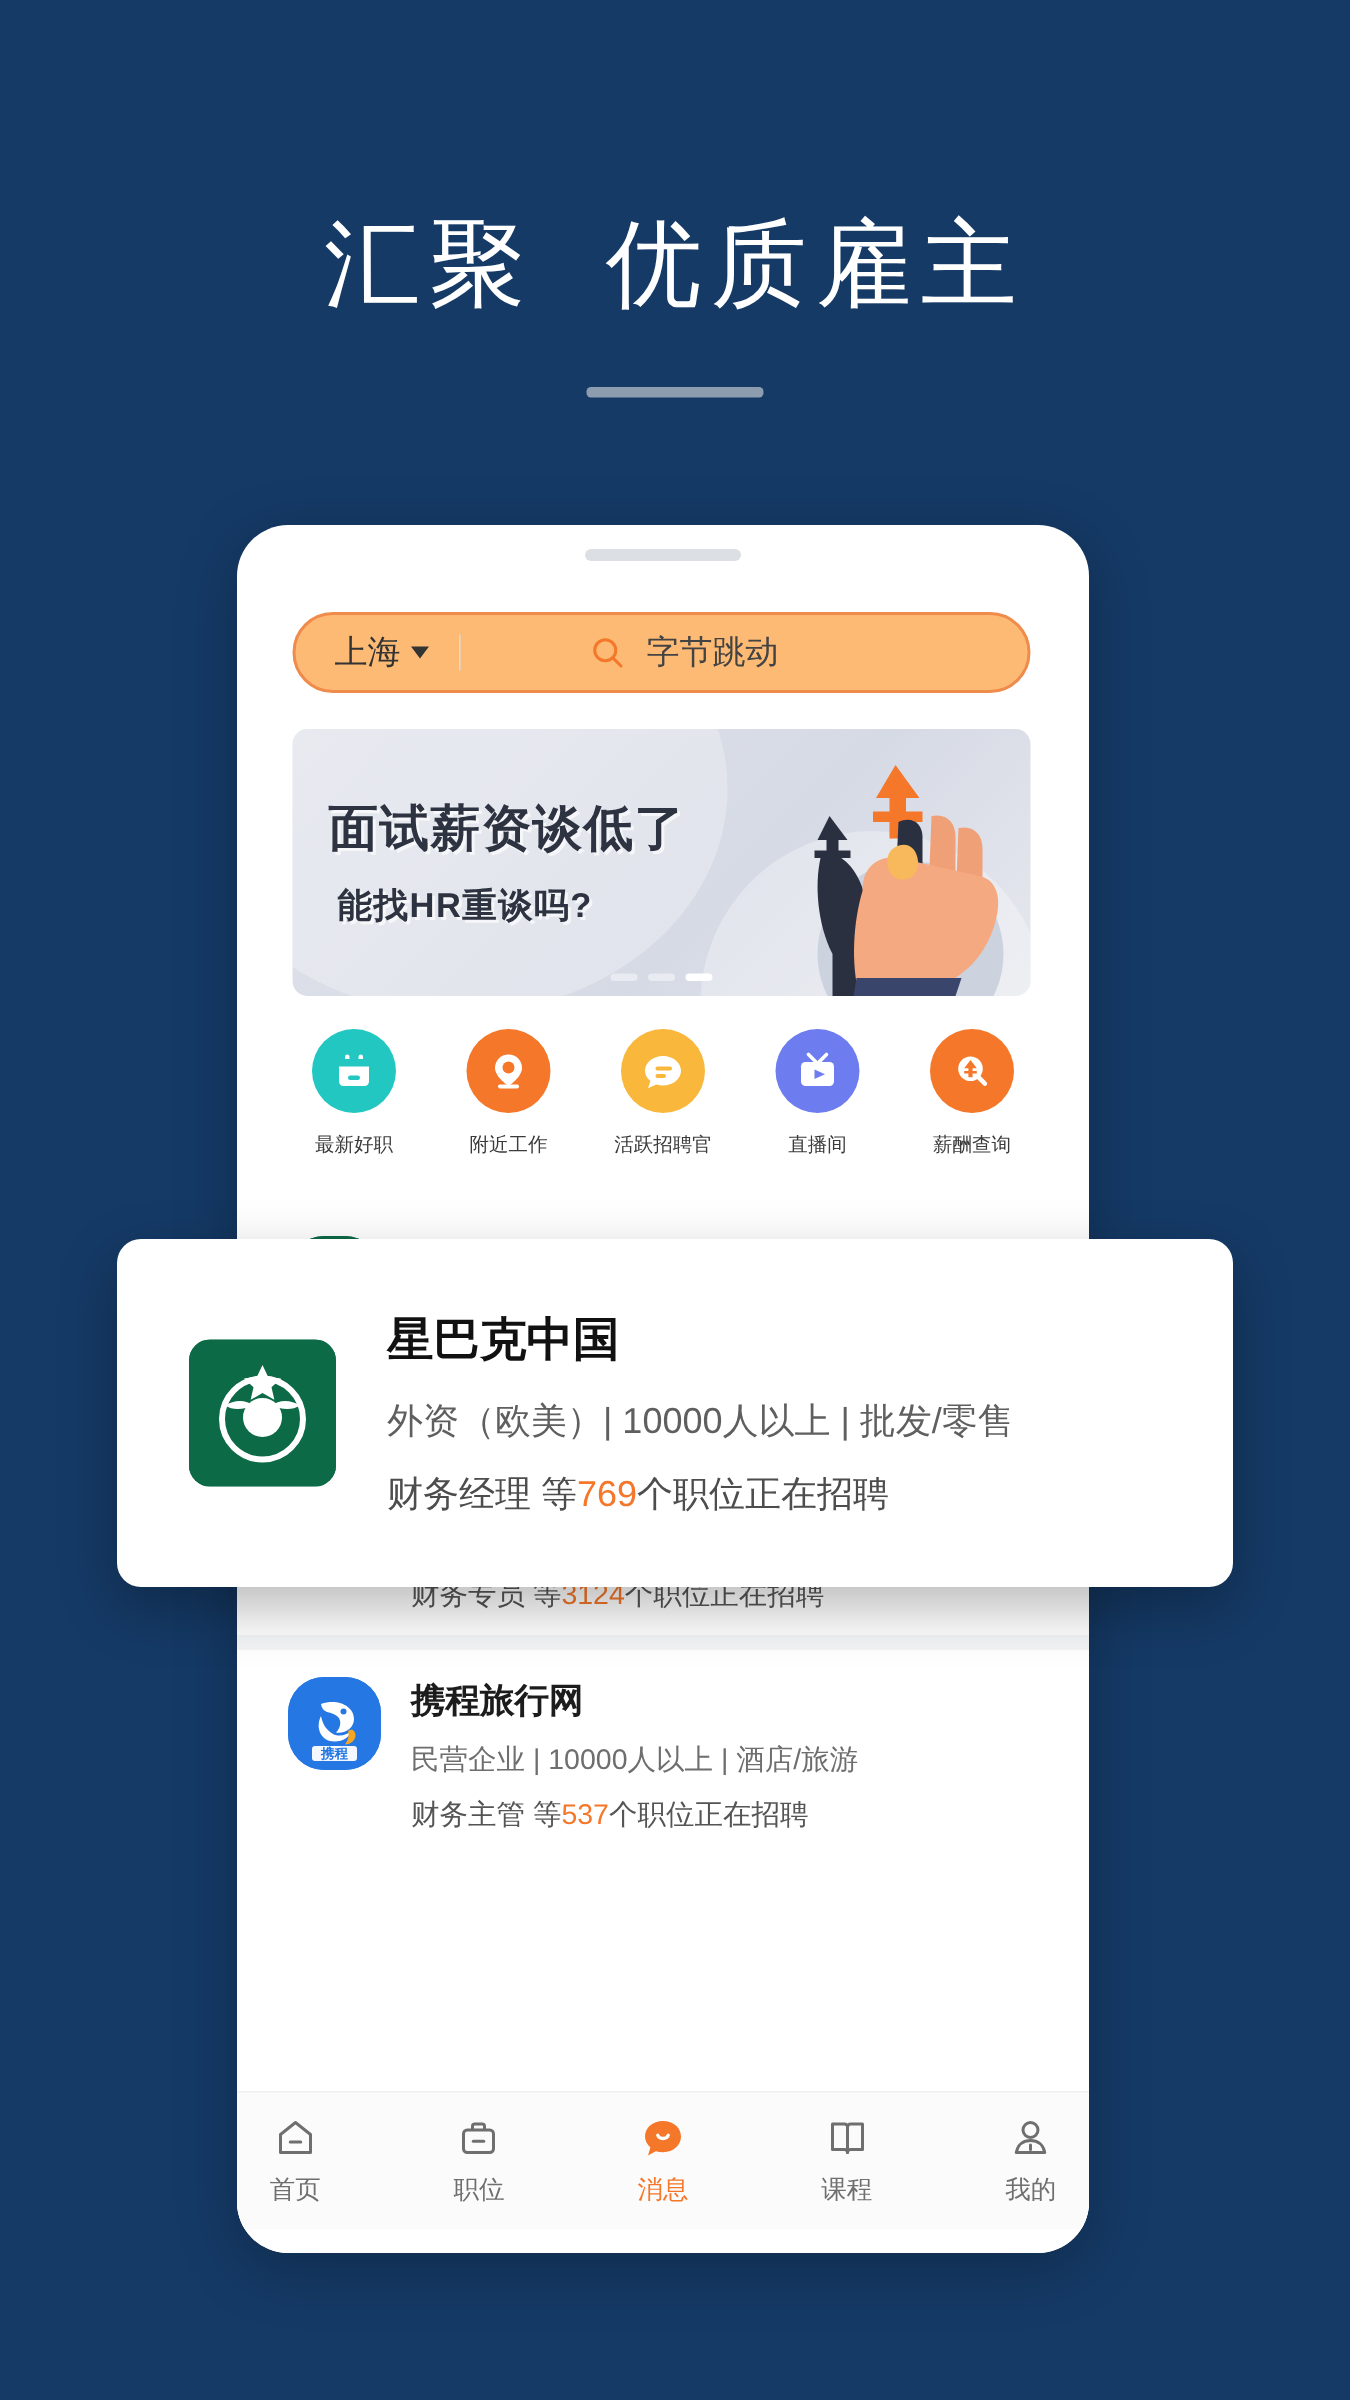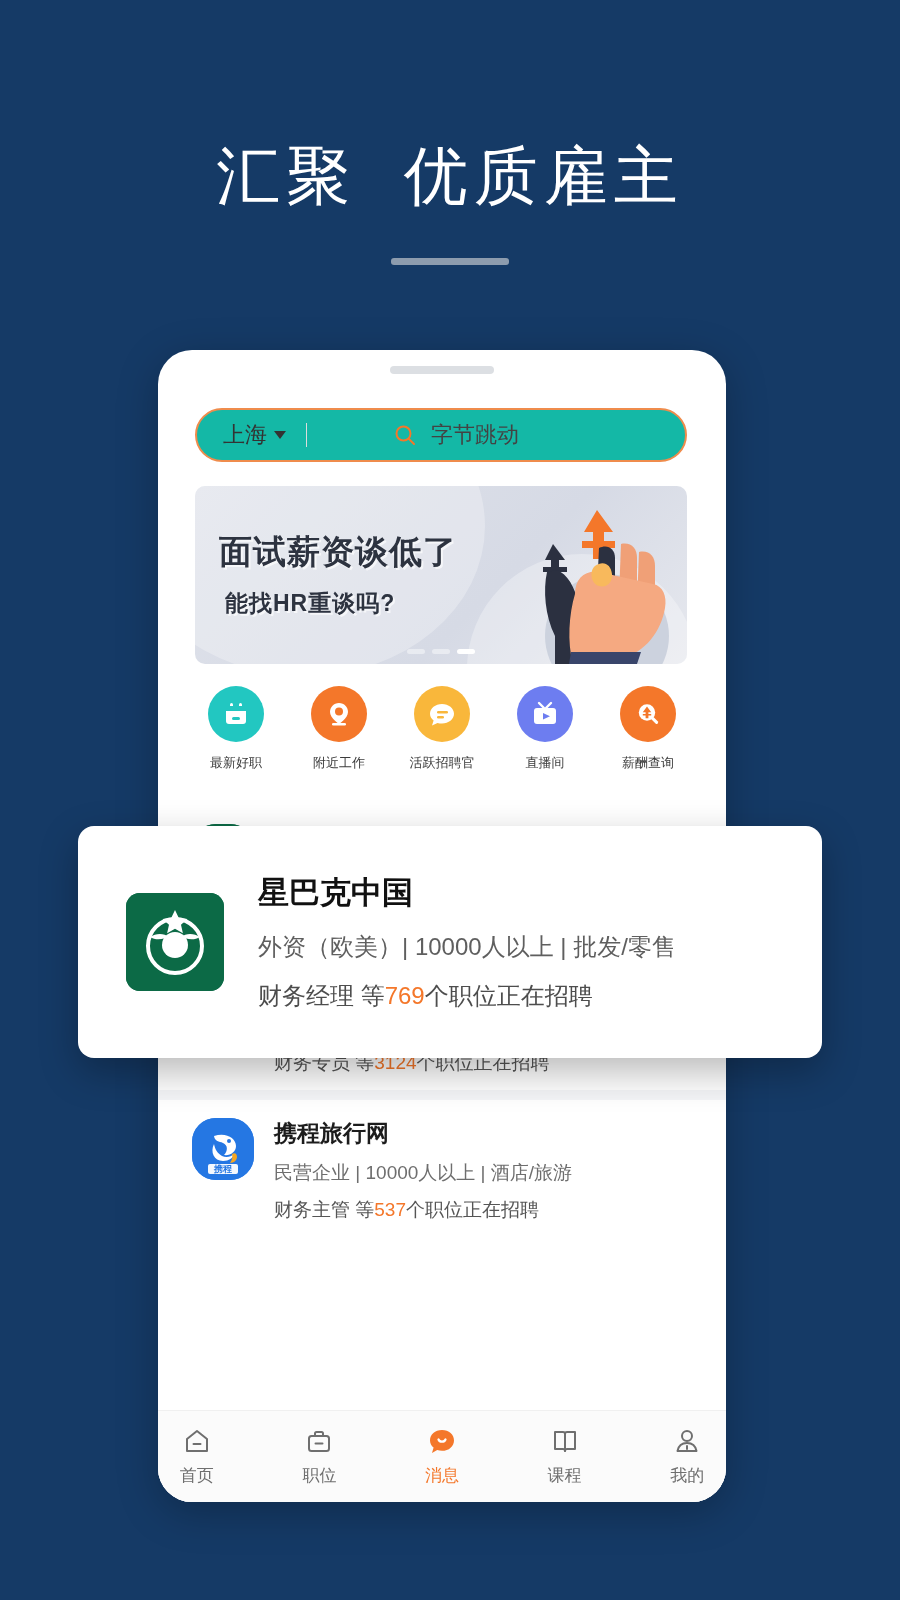--- a/index.html
+++ b/index.html
@@ -33,21 +33,21 @@
   .phone-notch {
     position: absolute; top: 16px; left: 50%; transform: translateX(-50%);
     width: 104px; height: 8px; background: #dcdfe3; border-radius: 5px;
   }
   .phone-screen { position: absolute; top: 38px; left: 0; width: 568px; height: 1114px; background:#fff; }
 
   
   .searchbar {
     position: absolute; top: 20px; left: 37px; width: 492px; height: 54px;
     border: 2px solid #ef8c4c; border-radius: 27px;
-    display: flex; align-items: center; background: #14b8a6;
+    display: flex; align-items: center; background: #fdba74;
   }
   .sb-city {
     display: flex; align-items: center; gap: 7px;
     margin-left: 26px; color: #333; font-size: 22px; white-space: nowrap;
   }
   .caret { width: 0; height: 0; border-left: 6px solid transparent; border-right: 6px solid transparent; border-top: 8px solid #333; }
   .sb-divider { width: 1px; height: 24px; background: #dcdcdc; margin-left: 20px; }
   .sb-right { display: flex; align-items: center; gap: 14px; margin-left: 86px; }
   .sb-query { color: #434343; font-size: 22px; white-space: nowrap; }
   .mag { width: 24px; height: 24px; flex: 0 0 auto; }
@@ -105,21 +105,21 @@
     box-shadow: 0 14px 38px rgba(0,0,0,.28);
     display: flex; align-items: center; gap: 34px; padding: 0 48px;
   }
   .f-logo { width: 98px; height: 98px; border-radius: 14px; flex: 0 0 auto; overflow: hidden; }
   .f-name { font-size: 31px; font-weight: 700; color: #111; margin-bottom: 17px; }
   .f-meta { font-size: 24px; color: #5f5f5f; margin-bottom: 17px; white-space: nowrap; }
   .f-jobs { font-size: 24px; color: #4d4d4d; white-space: nowrap; }
 
   
   .tabbar {
-    position: absolute; bottom: 0; left: 0; width: 568px; height: 92px;
+    position: absolute; bottom: 16px; left: 0; width: 568px; height: 92px;
     background: #fbfbfb; border-top: 1px solid #f0f0f0;
     display: flex; align-items: center; gap: 45px;
   }
   .tab { flex: 1; display: flex; flex-direction: column; align-items: center; gap: 8px; }
   .tab-ico { width: 30px; height: 30px; display: flex; align-items: center; justify-content: center; }
   .tab-label { font-size: 17px; color: #6f6f6f; }
   .tab.active .tab-label { color: #f4772a; }
 </style>
 </head>
 <body>

